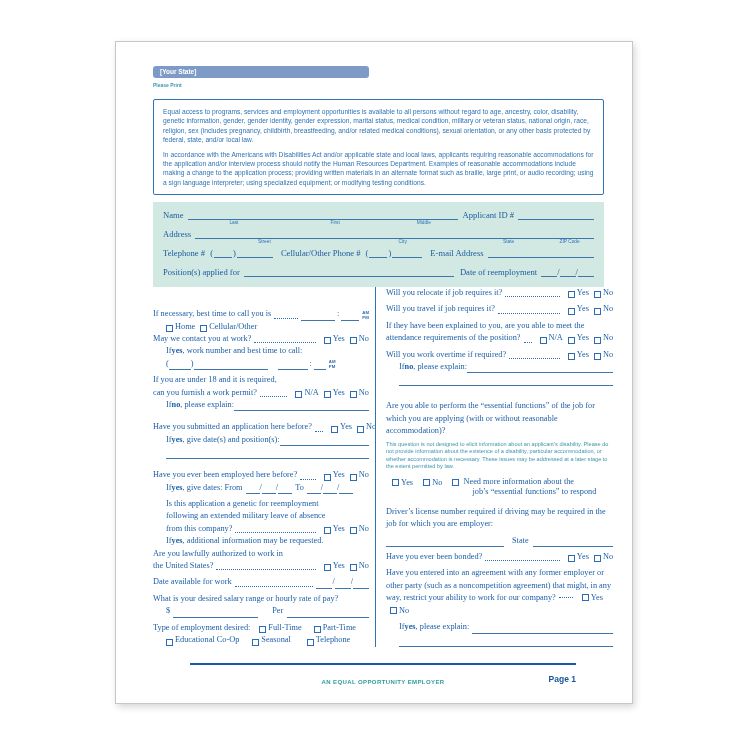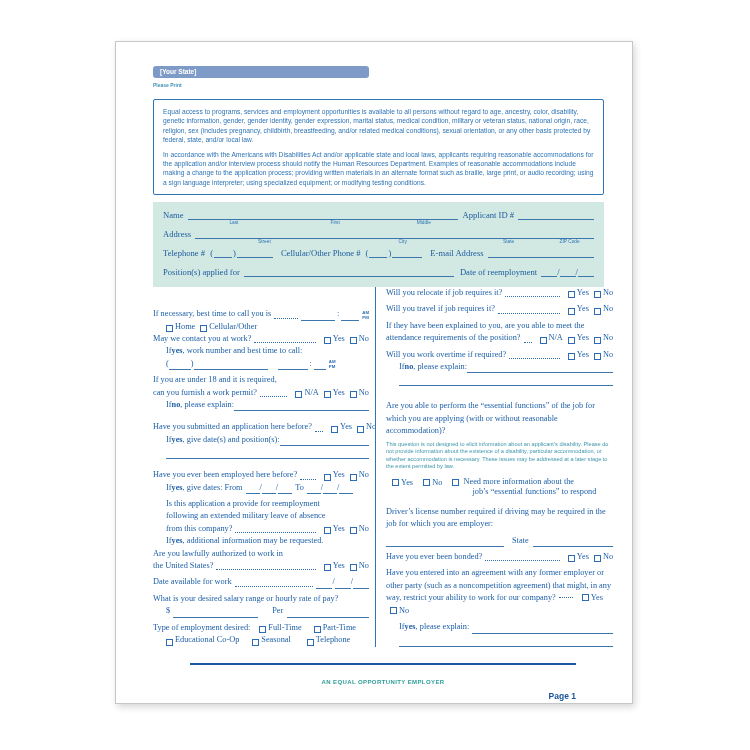--- a/index.html
+++ b/index.html
@@ -56,21 +56,21 @@
         display:inline-block;color:#2c6cb4}
   .wrap{white-space:normal}
   .note{font:5.6px "Liberation Sans",sans-serif;line-height:1.35;color:#3e96ab;margin-top:3px;white-space:normal}
   .needmore{display:inline-block;vertical-align:top;line-height:10.5px}
   .needmore .l2{padding-left:9px}
 
   
   .footer{position:absolute;left:37px;right:28px;bottom:15px;border-top:2px solid #1b5aa2;
           padding-top:5px;text-align:center}
   .eoe{font:bold 6px "Liberation Sans",sans-serif;color:#2f9e99;letter-spacing:.4px}
-  .pagenum{position:absolute;right:0;top:26px;font:bold 8.5px "Liberation Sans",sans-serif;color:#17549c}
+  .pagenum{position:absolute;right:0;top:9px;font:bold 8.5px "Liberation Sans",sans-serif;color:#17549c}
 </style>
 </head>
 <body>
 
 <div class="sheet">
  <div class="inner">
 
   <div class="statebar"><span>[Your State]</span></div>
   <div class="pleaseprint">Please Print</div>
 
@@ -233,21 +233,21 @@
             <span>/</span>
             <span class="bl" style="width:14px"></span>
       <span style="margin:0 3px">To</span>
       <span class="bl" style="width:14px"></span>
             <span>/</span>
             <span class="bl" style="width:14px"></span>
             <span>/</span>
             <span class="bl" style="width:14px"></span>
     </div>
     <div class="sgap"></div>
-    <div class="ind">Is this application a provide for reemployment</div>
+    <div class="ind">Is this application a genetic for reemployment</div>
     <div class="ind">following an extended military leave of absence</div>
     <div class="row ind">
       <span>from this company?</span>
       <span class="leader"></span>
       <span class="cb"></span>
             <span>Yes</span>
       <span class="cb"></span>
             <span>No</span>
     </div>
     <div class="row ind">

